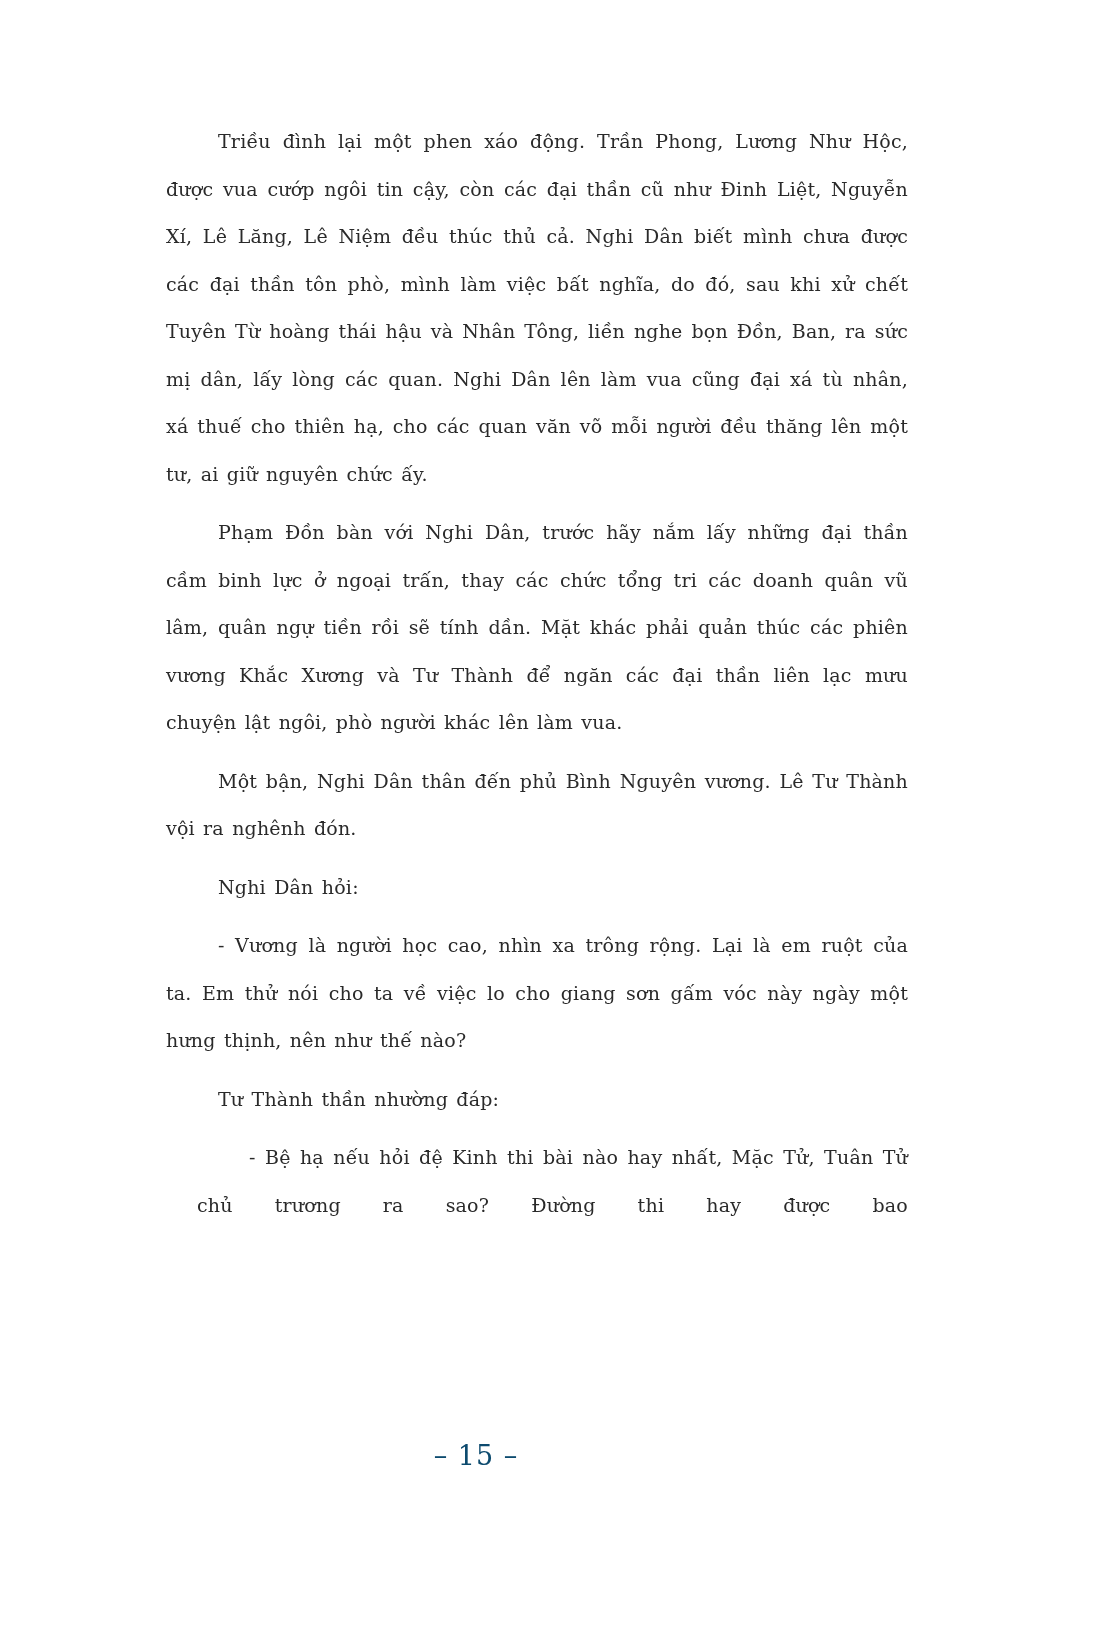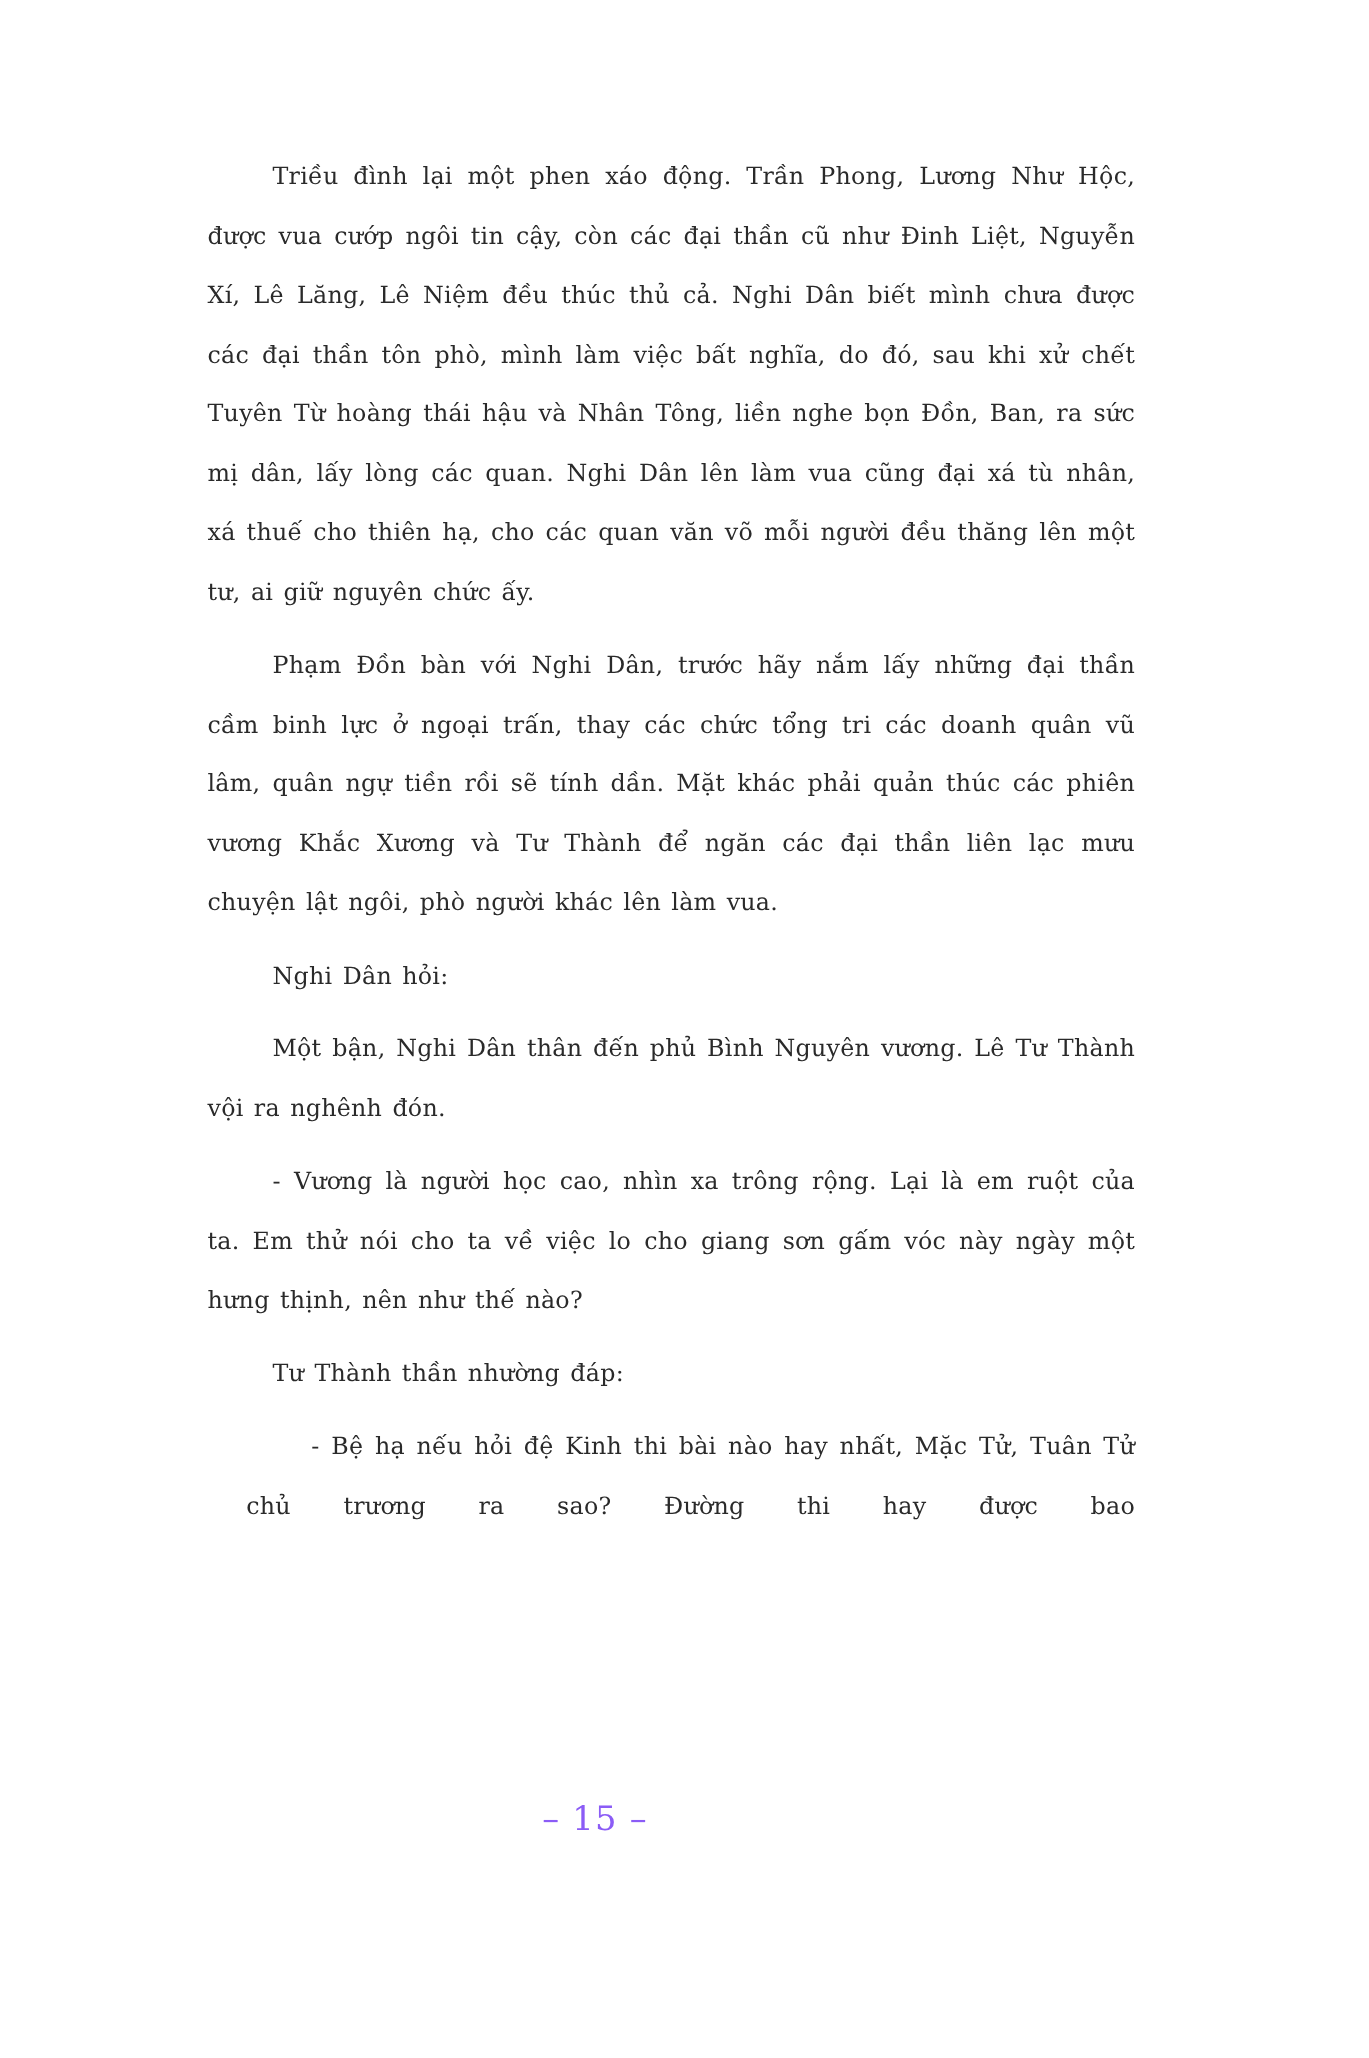--- a/index.html
+++ b/index.html
@@ -47,31 +47,31 @@
     margin-left: 31px;
   }
   .page-number {
     position: absolute;
     left: 0;
     top: 1436px;
     width: 952px;
     text-align: center;
     font-size: 27px;
     line-height: 40px;
-    color: #8b5cf6;
+    color: #0c4a6e;
     letter-spacing: 1px;
   }
 </style>
 </head>
 <body>
 
 <div class="page">
   <div class="page-content">
     <p>Triều đình lại một phen xáo động. Trần Phong, Lương Như Hộc, được vua cướp ngôi tin cậy, còn các đại thần cũ như Đinh Liệt, Nguyễn Xí, Lê Lăng, Lê Niệm đều thúc thủ cả. Nghi Dân biết mình chưa được các đại thần tôn phò, mình làm việc bất nghĩa, do đó, sau khi xử chết Tuyên Từ hoàng thái hậu và Nhân Tông, liền nghe bọn Đồn, Ban, ra sức mị dân, lấy lòng các quan. Nghi Dân lên làm vua cũng đại xá tù nhân, xá thuế cho thiên hạ, cho các quan văn võ mỗi người đều thăng lên một tư, ai giữ nguyên chức ấy.</p>
     <p>Phạm Đồn bàn với Nghi Dân, trước hãy nắm lấy những đại thần cầm binh lực ở ngoại trấn, thay các chức tổng tri các doanh quân vũ lâm, quân ngự tiền rồi sẽ tính dần. Mặt khác phải quản thúc các phiên vương Khắc Xương và Tư Thành để ngăn các đại thần liên lạc mưu chuyện lật ngôi, phò người khác lên làm vua.</p>
+    <p>Một bận, Nghi Dân thân đến phủ Bình Nguyên vương. Lê Tư Thành vội ra nghênh đón.</p>
     <p>Nghi Dân hỏi:</p>
-    <p>Một bận, Nghi Dân thân đến phủ Bình Nguyên vương. Lê Tư Thành vội ra nghênh đón.</p>
     <p class="dialogue">- Vương là người học cao, nhìn xa trông rộng. Lại là em ruột của ta. Em thử nói cho ta về việc lo cho giang sơn gấm vóc này ngày một hưng thịnh, nên như thế nào?</p>
     <p>Tư Thành thần nhường đáp:</p>
     <p class="dialogue continues">- Bệ hạ nếu hỏi đệ Kinh thi bài nào hay nhất, Mặc Tử, Tuân Tử chủ trương ra sao? Đường thi hay được bao</p>
   </div>
   <div class="page-number">– 15 –</div>
 </div>
 
 </body></html>

